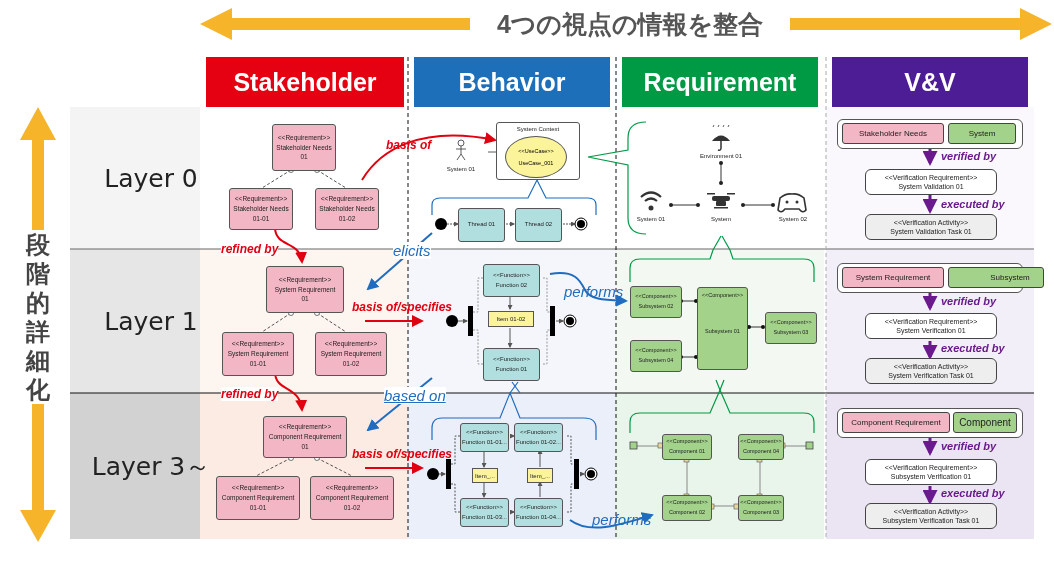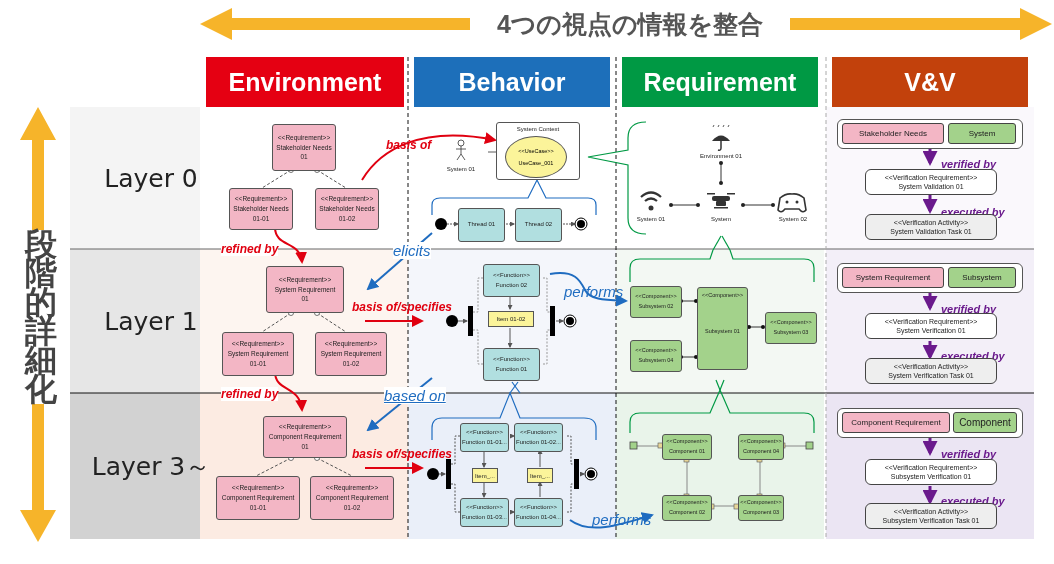--- a/index.html
+++ b/index.html
@@ -9,21 +9,21 @@
   .rowbg{position:absolute;}
   .layerlabel{position:absolute;left:86px;width:130px;display:flex;align-items:center;justify-content:center;font-family:"DejaVu Sans",sans-serif;font-size:25px;color:#222;}
   .req{position:absolute;background:#f3b6c5;border:1px solid #555;border-radius:3px;font-size:6.5px;color:#222;text-align:center;display:flex;flex-direction:column;justify-content:center;line-height:1.5;}
   .fn{position:absolute;background:#b1dfe0;border:1px solid #555;border-radius:3px;font-size:6px;color:#222;text-align:center;display:flex;flex-direction:column;justify-content:center;line-height:1.6;}
   .item{position:absolute;background:#fbf49a;border:1px solid #555;font-size:6px;color:#222;text-align:center;display:flex;align-items:center;justify-content:center;}
   .comp{position:absolute;background:#a3d28b;border:1px solid #555;border-radius:3px;font-size:5.5px;color:#222;text-align:center;display:flex;flex-direction:column;justify-content:center;line-height:1.8;}
   .vvbox{position:absolute;border:1px solid #444;border-radius:6px;font-size:7px;text-align:center;display:flex;flex-direction:column;justify-content:center;color:#222;line-height:1.3;}
   .tag{position:absolute;border:1px solid #444;border-radius:3px;font-size:8px;display:flex;align-items:center;justify-content:center;color:#222;}
   .lbl-red{position:absolute;color:#e00010;font-style:italic;font-size:12px;font-weight:bold;}
   .lbl-blue{position:absolute;color:#1f6cc0;font-style:italic;font-size:15px;background:#fff0;}
-  .lbl-purple{position:absolute;color:#6a1a8c;font-style:italic;font-size:11px;font-weight:bold;margin-top:8px;}
+  .lbl-purple{position:absolute;color:#6a1a8c;font-style:italic;font-size:11px;font-weight:bold;}
   .small{position:absolute;font-size:6px;color:#222;text-align:center;}
   svg{position:absolute;left:0;top:0;}
 </style>
 </head>
 <body>
 
 <div class="rowbg" style="left:70px;top:107px;width:130px;height:142px;background:#f4f4f4;"></div>
 <div class="rowbg" style="left:70px;top:249px;width:130px;height:144px;background:#e6e6e6;"></div>
 <div class="rowbg" style="left:70px;top:393px;width:130px;height:146px;background:#d2d2d2;"></div>
 
@@ -247,26 +247,26 @@
     <line x1="930" y1="195" x2="930" y2="211" marker-end="url(#ap)"></line>
     <line x1="930" y1="292" x2="930" y2="308" marker-end="url(#ap)"></line>
     <line x1="930" y1="341" x2="930" y2="357" marker-end="url(#ap)"></line>
     <line x1="930" y1="437" x2="930" y2="453" marker-end="url(#ap)"></line>
     <line x1="930" y1="486" x2="930" y2="502" marker-end="url(#ap)"></line>
   </g>
 </svg>
 
 <div class="abs" style="left:470px;top:8px;width:320px;text-align:center;font-size:25px;font-weight:bold;color:#555;background:#fff;">4つの視点の情報を整合</div>
 
-<div class="abs" style="left:25px;top:230px;width:26px;font-size:32px;font-weight:bold;color:#444;background:#fff;line-height:29px;text-align:center;">段階的詳細化</div>
-
-<div class="hdr" style="left:206px;width:198px;background:#e50012;">Environment</div>
+<div class="abs" style="left:25px;top:230px;width:26px;font-size:24px;font-weight:bold;color:#444;background:#fff;line-height:29px;text-align:center;">段階的詳細化</div>
+
+<div class="hdr" style="left:206px;width:198px;background:#e50012;">Stakeholder</div>
 <div class="hdr" style="left:414px;width:196px;background:#1d6fba;">Behavior</div>
 <div class="hdr" style="left:622px;width:196px;background:#009944;">Requirement</div>
-<div class="hdr" style="left:832px;width:196px;background:#c2410c;">V&amp;V</div>
+<div class="hdr" style="left:832px;width:196px;background:#4c1d95;">V&amp;V</div>
 
 <div class="layerlabel" style="top:107px;height:142px;">Layer 0</div>
 <div class="layerlabel" style="top:249px;height:144px;">Layer 1</div>
 <div class="layerlabel" style="top:393px;height:146px;">Layer 3～</div>
 
 <div class="req" style="left:272px;top:124px;width:62px;height:45px;">
   <span>&lt;&lt;Requirement&gt;&gt;</span>
   <span>Stakeholder Needs</span>
   <span>01</span>
 </div>
@@ -411,21 +411,21 @@
   <span>System Validation 01</span>
 </div>
 <div class="lbl-purple" style="left:941px;top:198px;">executed by</div>
 <div class="vvbox" style="left:865px;top:214px;width:130px;height:24px;background:#eee;">
   <span>&lt;&lt;Verification Activity&gt;&gt;</span>
   <span>System Validation Task 01</span>
 </div>
 
 <div class="abs" style="left:837px;top:263px;width:184px;height:28px;border:1px solid #555;border-radius:6px;background:#fff;"></div>
 <div class="tag" style="left:842px;top:267px;width:100px;height:19px;background:#f3b6c5;">System Requirement</div>
-<div class="tag" style="left:948px;top:267px;width:66px;height:19px;background:#a3d28b;">Subsystem</div>
+<div class="tag" style="left:948px;top:267px;width:66px;height:19px;background:#a3d28b;padding-left:28px;">Subsystem</div>
 <div class="lbl-purple" style="left:941px;top:295px;">verified by</div>
 <div class="vvbox" style="left:865px;top:313px;width:130px;height:24px;background:#fff;">
   <span>&lt;&lt;Verification Requirement&gt;&gt;</span>
   <span>System Verification 01</span>
 </div>
 <div class="lbl-purple" style="left:941px;top:342px;">executed by</div>
 <div class="vvbox" style="left:865px;top:358px;width:130px;height:24px;background:#eee;">
   <span>&lt;&lt;Verification Activity&gt;&gt;</span>
   <span>System Verification Task 01</span>
 </div>

